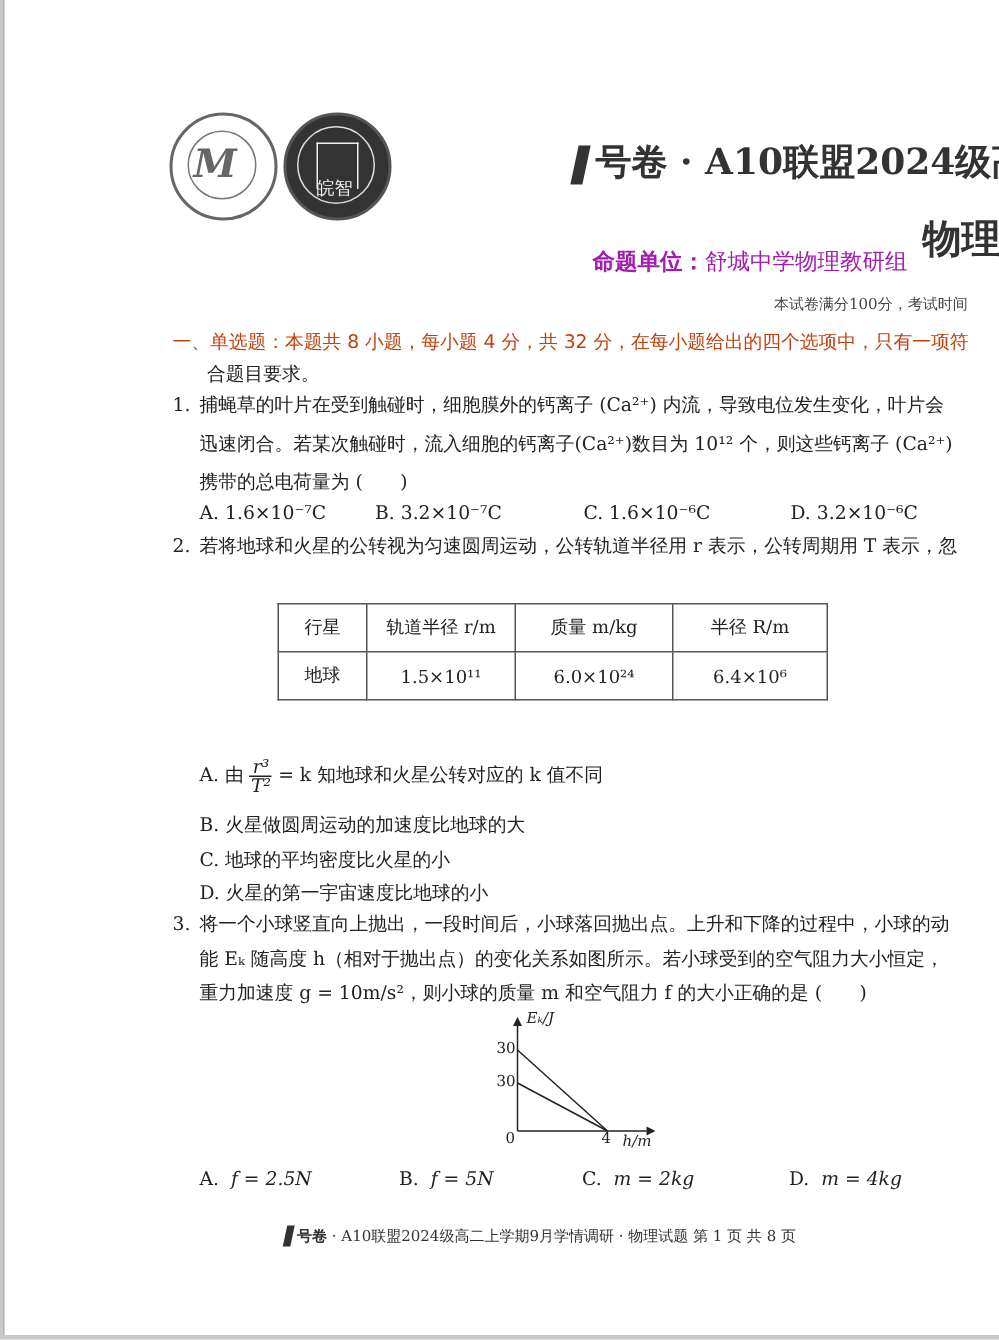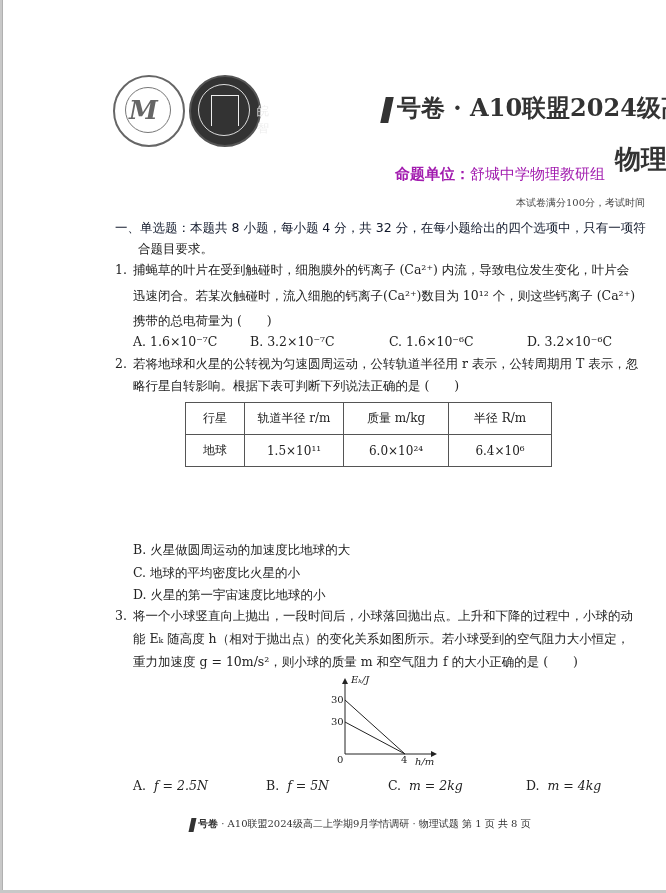--- a/index.html
+++ b/index.html
@@ -6,27 +6,27 @@
   body { width:666px; height:893px; background:#c8c8c8; position:relative; overflow:hidden; font-family:"DejaVu Serif", serif; color:#222; }
   .page { position:absolute; left:2px; top:0; width:664px; height:890px; background:#fff; border-left:1px solid #b0b0b0; }
   .abs { position:absolute; white-space:nowrap; }
   .logo { position:absolute; width:68px; height:68px; border-radius:50%; }
   .logo1 { left:110px; top:75px; border:2px solid #666; background:#fff; }
   .logo1 .inner { position:absolute; left:10px; top:10px; width:44px; height:44px; border-radius:50%; border:1.5px solid #777; }
   .logo1 .mark { position:absolute; left:14px; top:18px; font-size:26px; font-style:italic; font-weight:bold; color:#666; font-family:"DejaVu Serif", serif; }
   .logo2 { left:186px; top:75px; background:#333; border:2px solid #555; }
   .logo2 .inner { position:absolute; left:7px; top:7px; width:50px; height:50px; border-radius:50%; border:1px solid #ddd; }
   .logo2 .gate { position:absolute; left:20px; top:18px; width:26px; height:30px; border:1.5px solid #eee; border-bottom:none; }
-  .logo2 .txt { position:absolute; left:20px; top:26px; font-size:12px; color:#eee; font-family:"DejaVu Sans", sans-serif;margin-left:46px; }
+  .logo2 .txt { position:absolute; left:20px; top:40px; font-size:12px; color:#eee; font-family:"DejaVu Sans", sans-serif; }
   .title-main { left:380px; top:92px; font-size:24px; font-weight:bold; color:#333; font-family:"DejaVu Serif", serif; }
   .brand-bar { display:inline-block; width:8px; height:26px; background:#333; transform:skewX(-12deg); vertical-align:middle; margin-right:6px; }
   .title-sub { left:612px; top:142px; font-size:26px; font-weight:bold; color:#333; }
   .author { left:392px; top:165px; font-size:15px; color:#a21caf; }
   .scoreinfo { left:513px; top:196px; font-size:10px; color:#444; }
-  .section { left:112px; top:220px; font-size:12.5px; font-family:"DejaVu Sans", sans-serif; color:#0f172a; }
+  .section { left:112px; top:220px; font-size:12.5px; font-family:"DejaVu Sans", sans-serif; color:#c2410c; }
   .section2 { left:135px; top:241px; font-size:12.5px; font-family:"DejaVu Sans", sans-serif; color:#222; }
   .q { font-size:12.5px; color:#222; }
   table.planets { position:absolute; left:182px; top:402px; border-collapse:collapse; font-size:12px; }
   table.planets td { border:1px solid #555; text-align:center; height:29px; }
   .frac { display:inline-block; vertical-align:middle; text-align:center; font-style:italic; line-height:12px; }
   .frac .num { display:block; border-bottom:1px solid #222; padding:0 2px; }
   .frac .den { display:block; }
   .footer { left:187px; top:817px; font-size:10px; color:#333; }
   .footer .brand-bar { width:5px; height:14px; margin-right:3px; }
 </style>
@@ -61,39 +61,44 @@
   <div class="abs q" style="left:130px;top:262px;">捕蝇草的叶片在受到触碰时，细胞膜外的钙离子 (Ca²⁺) 内流，导致电位发生变化，叶片会</div>
   <div class="abs q" style="left:130px;top:288px;">迅速闭合。若某次触碰时，流入细胞的钙离子(Ca²⁺)数目为 10¹² 个，则这些钙离子 (Ca²⁺)</div>
   <div class="abs q" style="left:130px;top:313px;">携带的总电荷量为 (　　)</div>
   <div class="abs q" style="left:130px;top:334px;"><span>A.</span> <span>1.6×10⁻⁷C</span></div>
   <div class="abs q" style="left:247px;top:334px;"><span>B.</span> <span>3.2×10⁻⁷C</span></div>
   <div class="abs q" style="left:386px;top:334px;"><span>C.</span> <span>1.6×10⁻⁶C</span></div>
   <div class="abs q" style="left:524px;top:334px;"><span>D.</span> <span>3.2×10⁻⁶C</span></div>
 
   <div class="abs q" style="left:112px;top:356px;">2.</div>
   <div class="abs q" style="left:130px;top:356px;">若将地球和火星的公转视为匀速圆周运动，公转轨道半径用 r 表示，公转周期用 T 表示，忽</div>
-  <div class="abs q" style="left:130px;top:378px;">略行星自转影响。根据下表可判断下列说法正确的是 (　　)</div>
 
   <table class="planets">
     <tbody>
         <tr>
       <td style="width:56px">行星</td>
       <td style="width:96px">轨道半径 r/m</td>
       <td style="width:102px">质量 m/kg</td>
       <td style="width:100px">半径 R/m</td>
     </tr>
     <tr>
       <td>地球</td>
       <td>1.5×10¹¹</td>
       <td>6.0×10²⁴</td>
       <td>6.4×10⁶</td>
     </tr>
   </tbody>
     </table>
 
+  <div class="abs q" style="left:130px;top:505px;">
+    <span>A.</span>
+    <span>由</span>
+    <span class="frac"><span class="num">r³</span><span class="den">T²</span></span>
+    <span>= k 知地球和火星公转对应的 k 值不同</span>
+  </div>
   <div class="abs q" style="left:130px;top:542px;"><span>B.</span> <span>火星做圆周运动的加速度比地球的大</span></div>
   <div class="abs q" style="left:130px;top:565px;"><span>C.</span> <span>地球的平均密度比火星的小</span></div>
   <div class="abs q" style="left:130px;top:587px;"><span>D.</span> <span>火星的第一宇宙速度比地球的小</span></div>
 
   <div class="abs q" style="left:112px;top:608px;">3.</div>
   <div class="abs q" style="left:130px;top:608px;">将一个小球竖直向上抛出，一段时间后，小球落回抛出点。上升和下降的过程中，小球的动</div>
   <div class="abs q" style="left:130px;top:631px;">能 Eₖ 随高度 h（相对于抛出点）的变化关系如图所示。若小球受到的空气阻力大小恒定，</div>
   <div class="abs q" style="left:130px;top:654px;">重力加速度 g = 10m/s²，则小球的质量 m 和空气阻力 f 的大小正确的是 (　　)</div>
 
   <svg style="position:absolute;left:300px;top:670px;" width="150" height="110">

